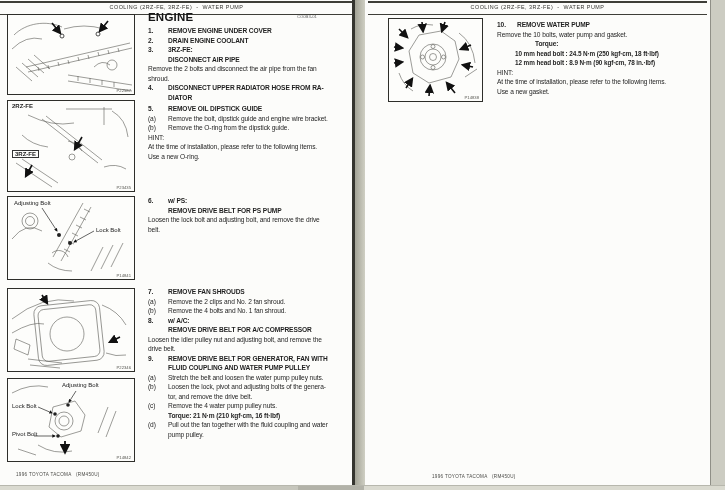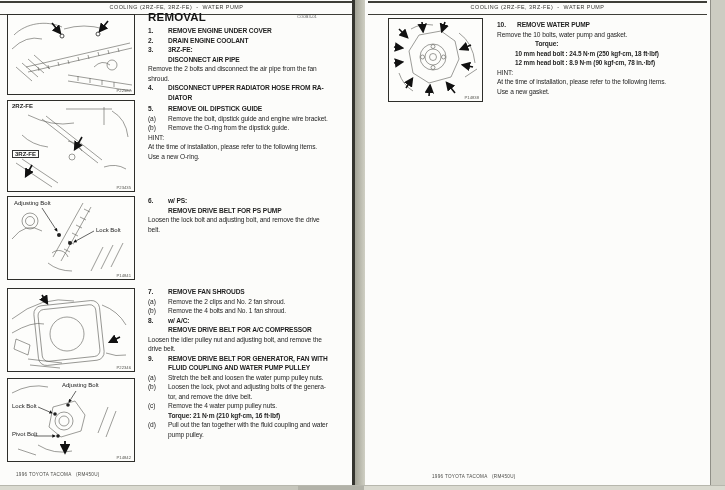--- a/index.html
+++ b/index.html
@@ -36,21 +36,21 @@
   .scroll-thumb{position:absolute;top:486px;height:4px;}
 </style>
 </head>
 <body>
 
 <div class="screen">
 
   <div class="page" style="left:0;width:353px;"></div>
   <div class="hdr" style="left:0;width:353px;">COOLING (2RZ-FE, 3RZ-FE)  -  WATER PUMP</div>
   <span class="section-code" style="left:297px;top:14px;">CO0B3-01</span>
-  <div class="doc-title" style="left:148px;top:11px;">REMOVAL</div>
+  <div class="doc-title" style="left:148px;top:11px;">ENGINE</div>
 
   <div class="fig" style="left:7px;top:14px;width:128px;height:81px;">
     <svg width="126" height="79" viewBox="0 0 126 79">
       <defs>
           <marker id="a1" markerWidth="6" markerHeight="6" refX="4.5" refY="3" orient="auto">
             <path d="M0,0 L6,3 L0,6 z" fill="#111"></path>
           </marker>
         </defs>
       <g fill="none" stroke="#5a5a55" stroke-width="0.6">
         <path d="M6,20 C18,8 38,5 54,12"></path>

